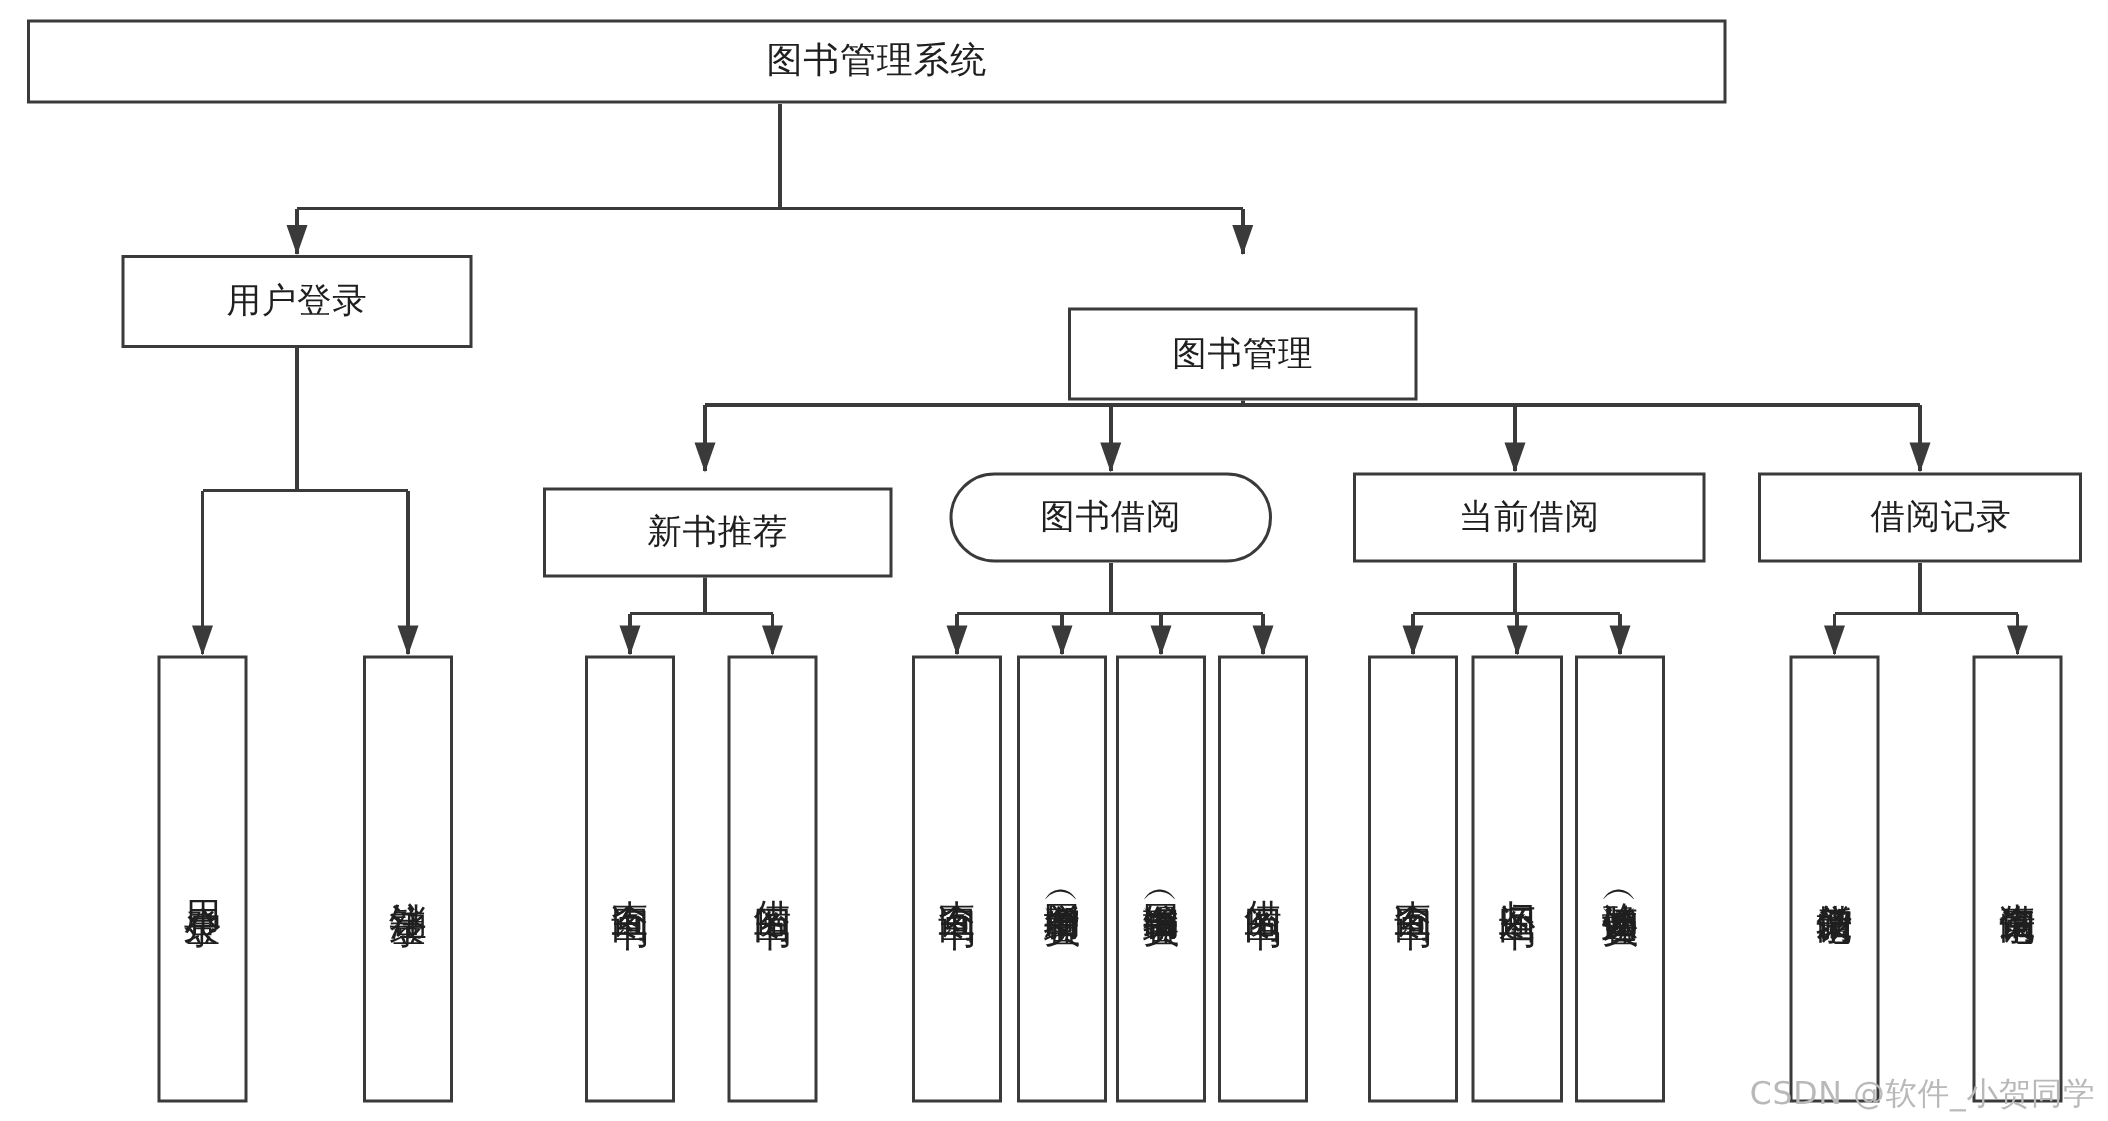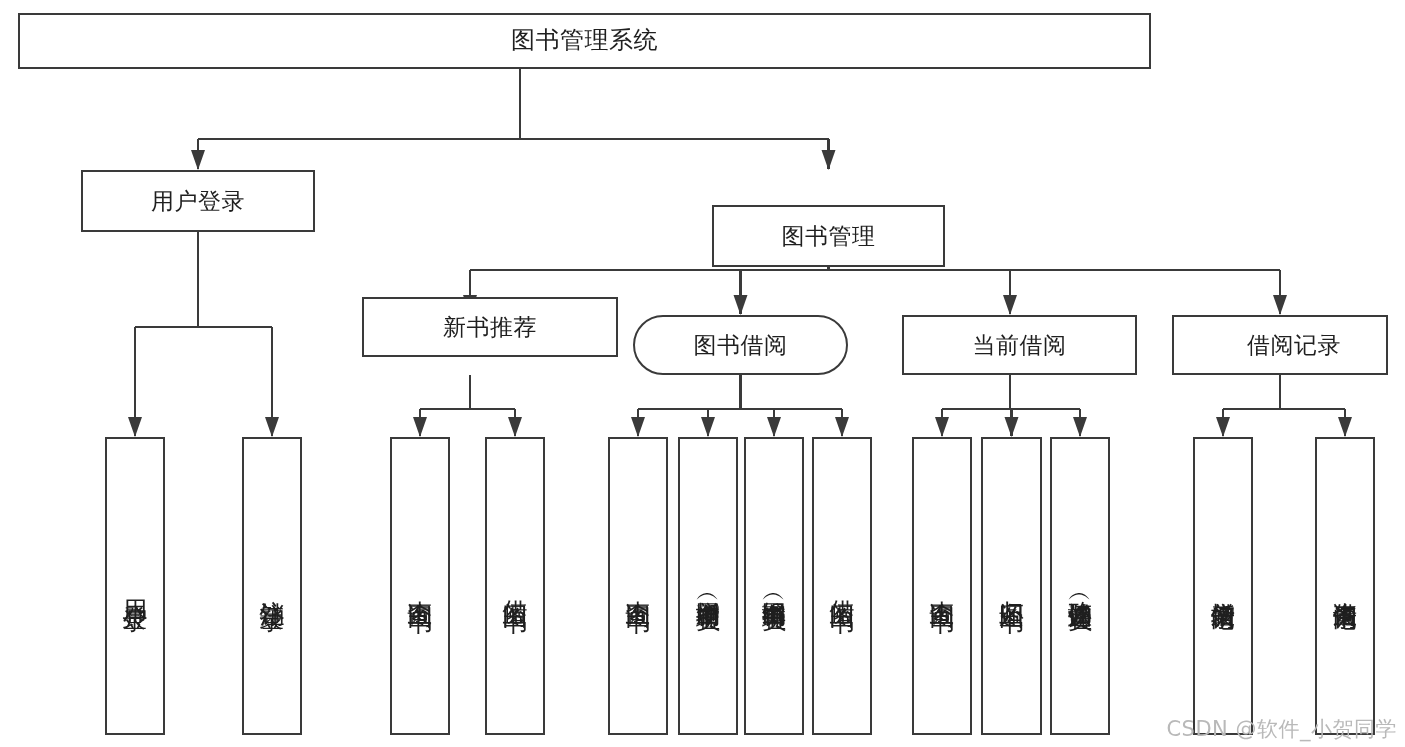--- a/index.html
+++ b/index.html
@@ -147,21 +147,21 @@
   <div id="node-layer">
       <div class="node h root" style="left: 18px; top: 13px; width: 1133px; height: 56px;">
         <span class="node-label">图书管理系统</span>
       </div>
       <div class="node h" style="left: 81px; top: 170px; width: 234px; height: 62px;">
         <span class="node-label">用户登录</span>
       </div>
       <div class="node h" style="left: 712px; top: 170px; width: 233px; height: 62px; margin-top: 35px;">
         <span class="node-label">图书管理</span>
       </div>
-      <div class="node h" style="left: 362px; top: 297px; width: 256px; height: 60px;">
+      <div class="node h" style="left: 362px; top: 325px; width: 233px; height: 60px;">
         <span class="node-label">新书推荐</span>
       </div>
       <div class="node h" style="left: 633px; top: 315px; width: 215px; height: 60px; border-radius: 30px;">
         <span class="node-label">图书借阅</span>
       </div>
       <div class="node h" style="left: 902px; top: 315px; width: 235px; height: 60px;">
         <span class="node-label">当前借阅</span>
       </div>
       <div class="node h" style="left: 1172px; top: 315px; width: 216px; height: 60px; padding-left: 28px;">
         <span class="node-label">借阅记录</span>

